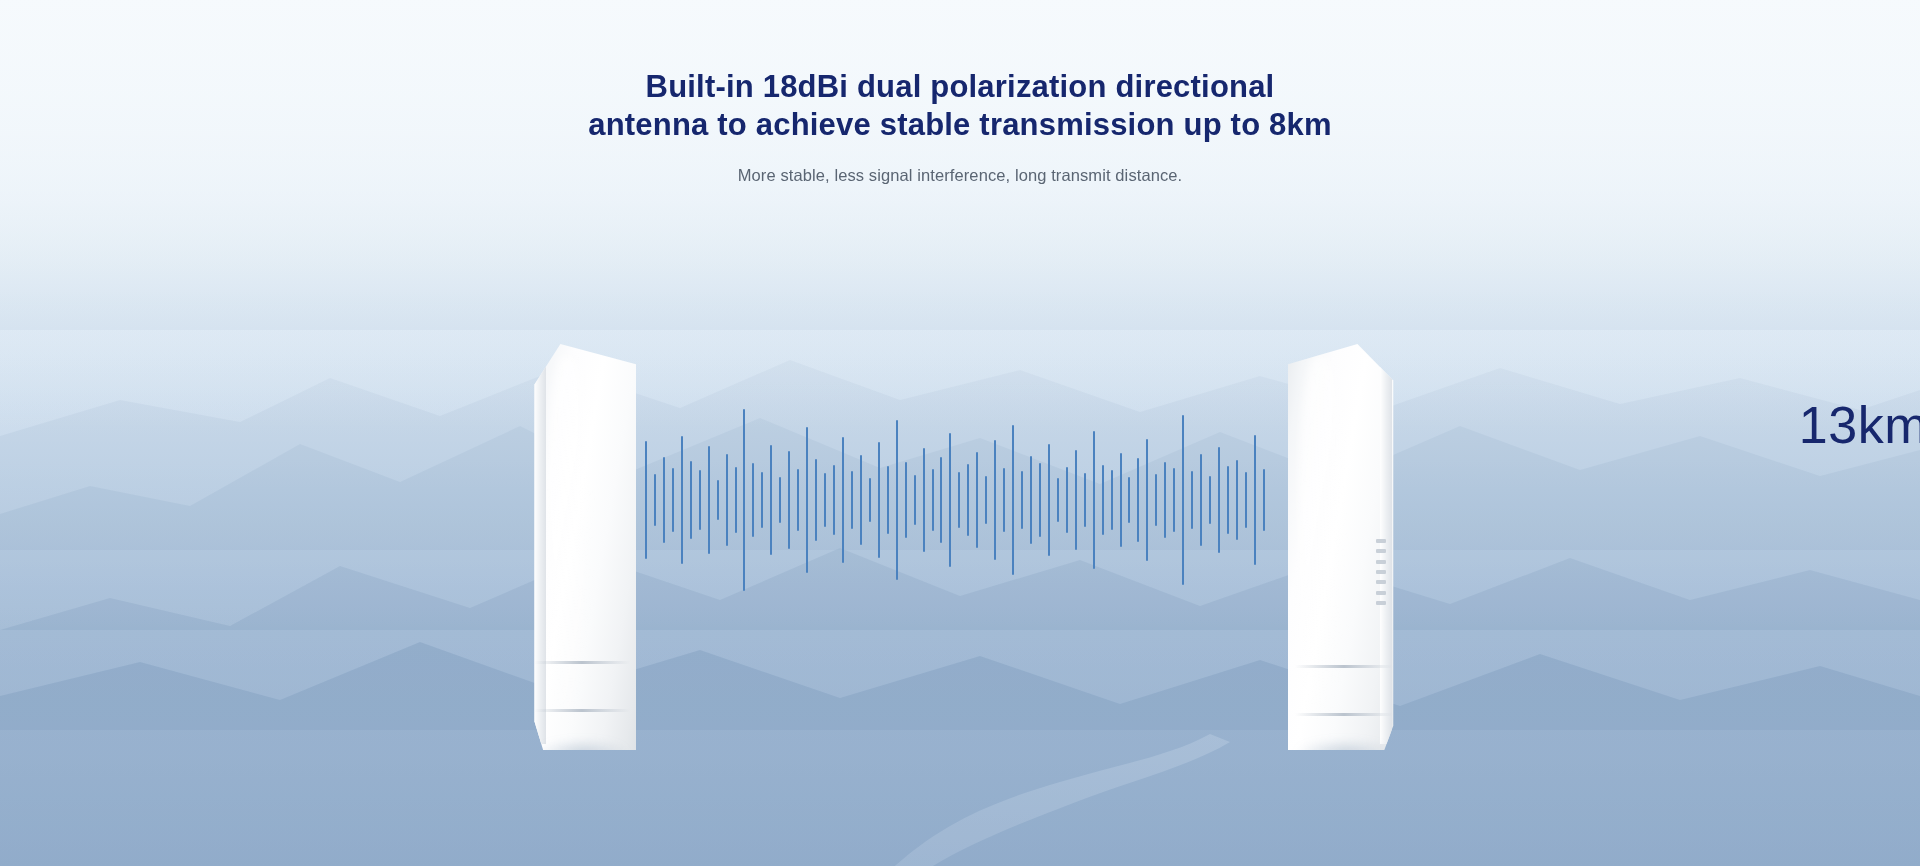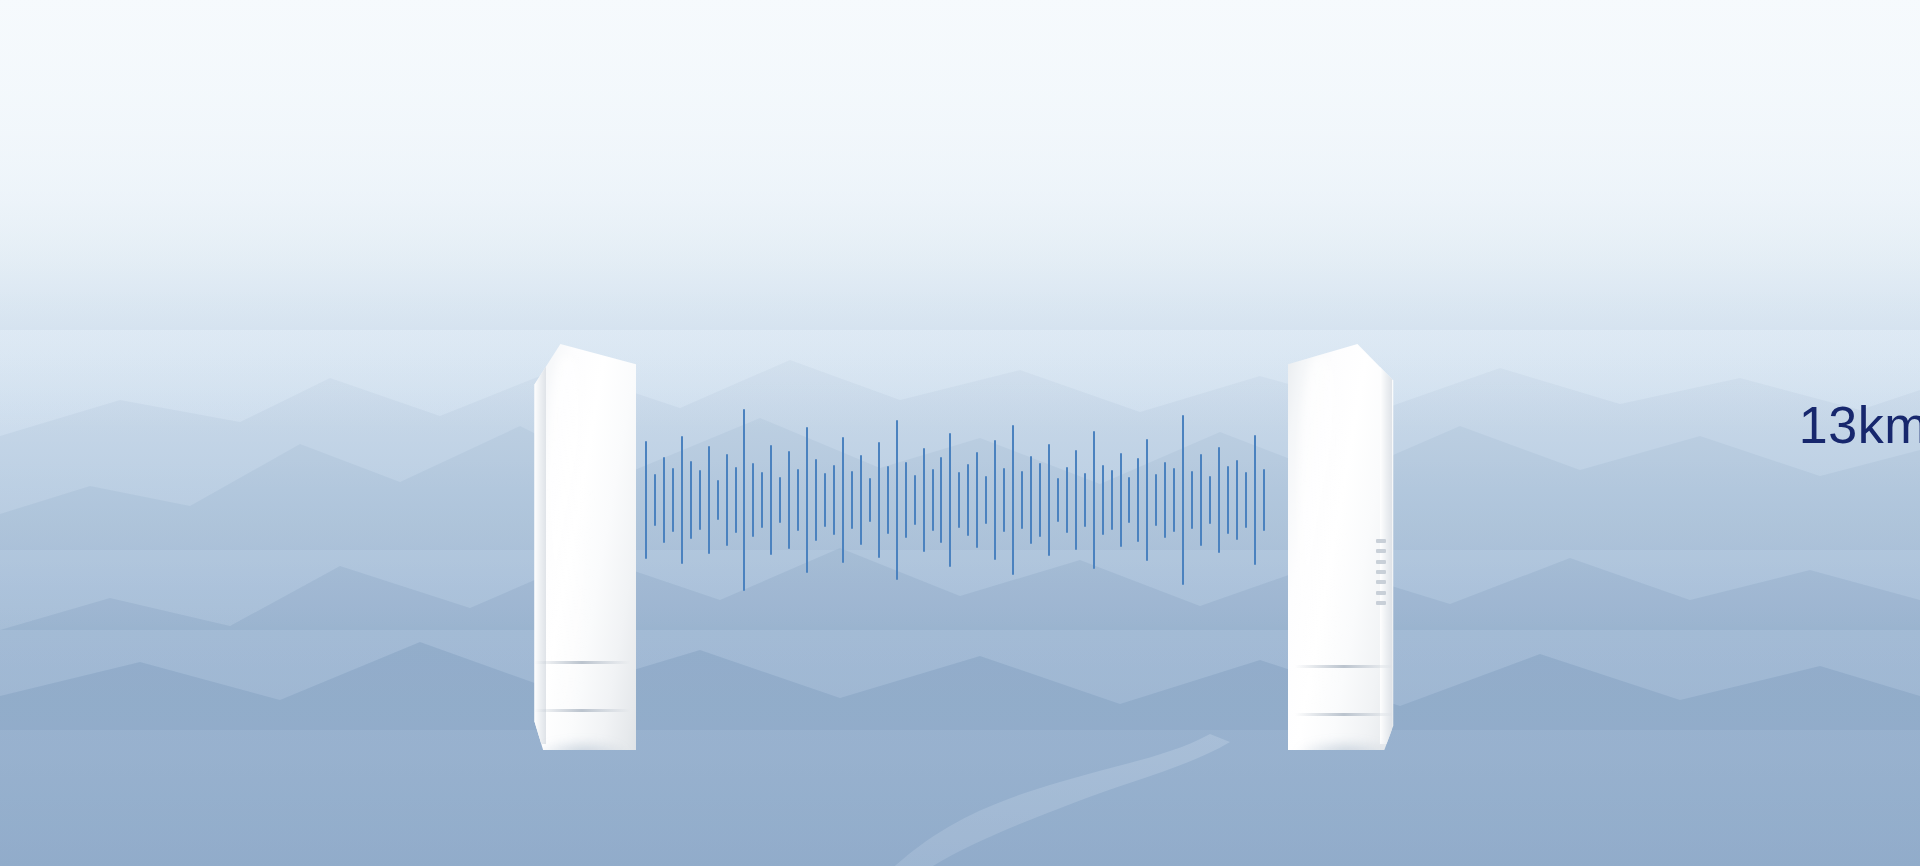--- a/index.html
+++ b/index.html
@@ -201,20 +201,27 @@
     <svg viewBox="0 0 1920 360" preserveAspectRatio="none">
       <path d="M0,360 L0,176 L140,142 L280,180 L420,122 L560,172 L700,130 L840,178 L980,136 L1120,184 L1260,140 L1400,186 L1540,134 L1680,180 L1820,146 L1920,176 L1920,360 Z" fill="#7e9cbd"></path>
       <path d="M880,360 C940,300 1000,280 1060,262 C1120,244 1170,236 1210,214 L1230,222 C1186,248 1132,260 1076,282 C1018,304 952,330 912,360 Z" fill="#cfdceb" opacity=".55"></path>
     </svg>
   </div>
 
   <div class="haze-mid"></div>
   <div class="haze-top"></div>
   <div class="haze-bottom"></div>
 
+  <div class="headings">
+    <h1 class="title">
+      <span class="ln">Built-in 18dBi dual polarization directional</span>
+      <span class="ln">antenna to achieve stable transmission up to 8km</span>
+    </h1>
+    <p class="subtitle">More stable, less signal interference, long transmit distance.</p>
+  </div>
 
   <div class="distance">13km</div>
 
   <div class="waveform">
       <div class="bar" style="height: 118px; background: rgb(75, 130, 191);"></div>
       <div class="bar" style="height: 52px; background: rgb(75, 130, 191);"></div>
       <div class="bar" style="height: 86px; background: rgb(75, 130, 191);"></div>
       <div class="bar" style="height: 64px; background: rgb(75, 130, 191);"></div>
       <div class="bar" style="height: 128px; background: rgb(75, 130, 191);"></div>
       <div class="bar" style="height: 78px; background: rgb(75, 130, 191);"></div>

